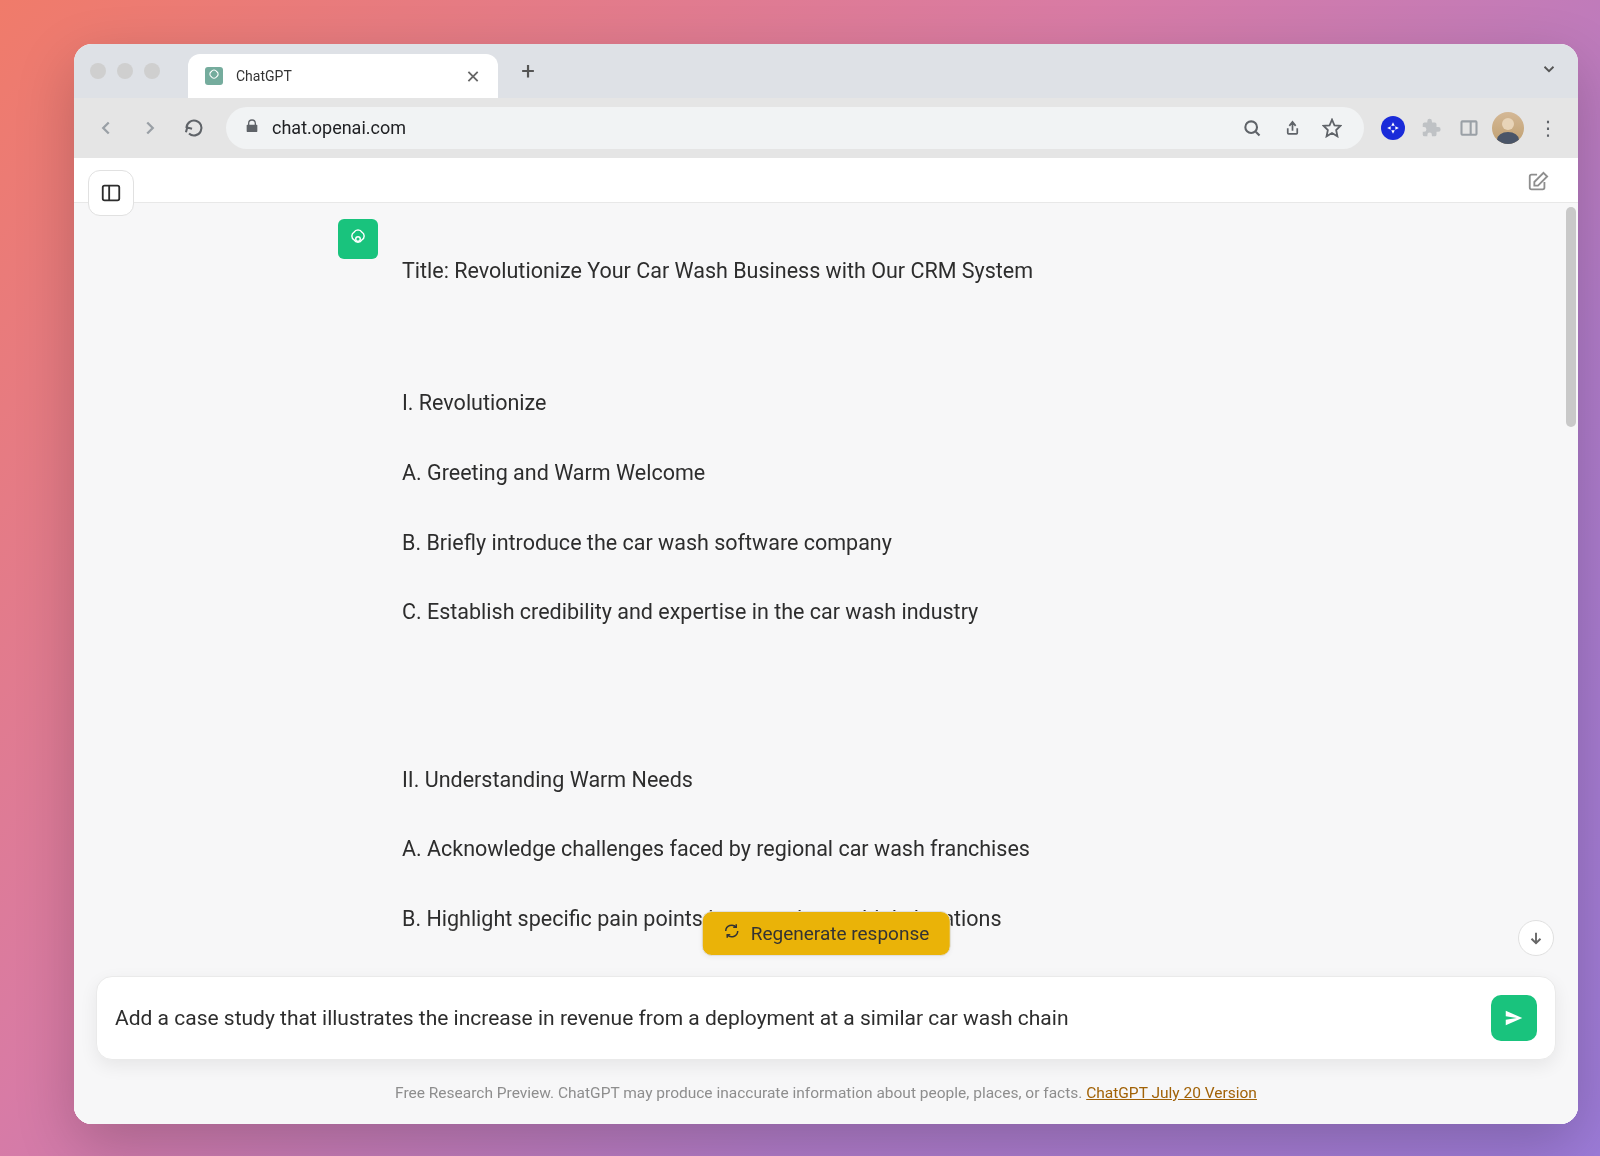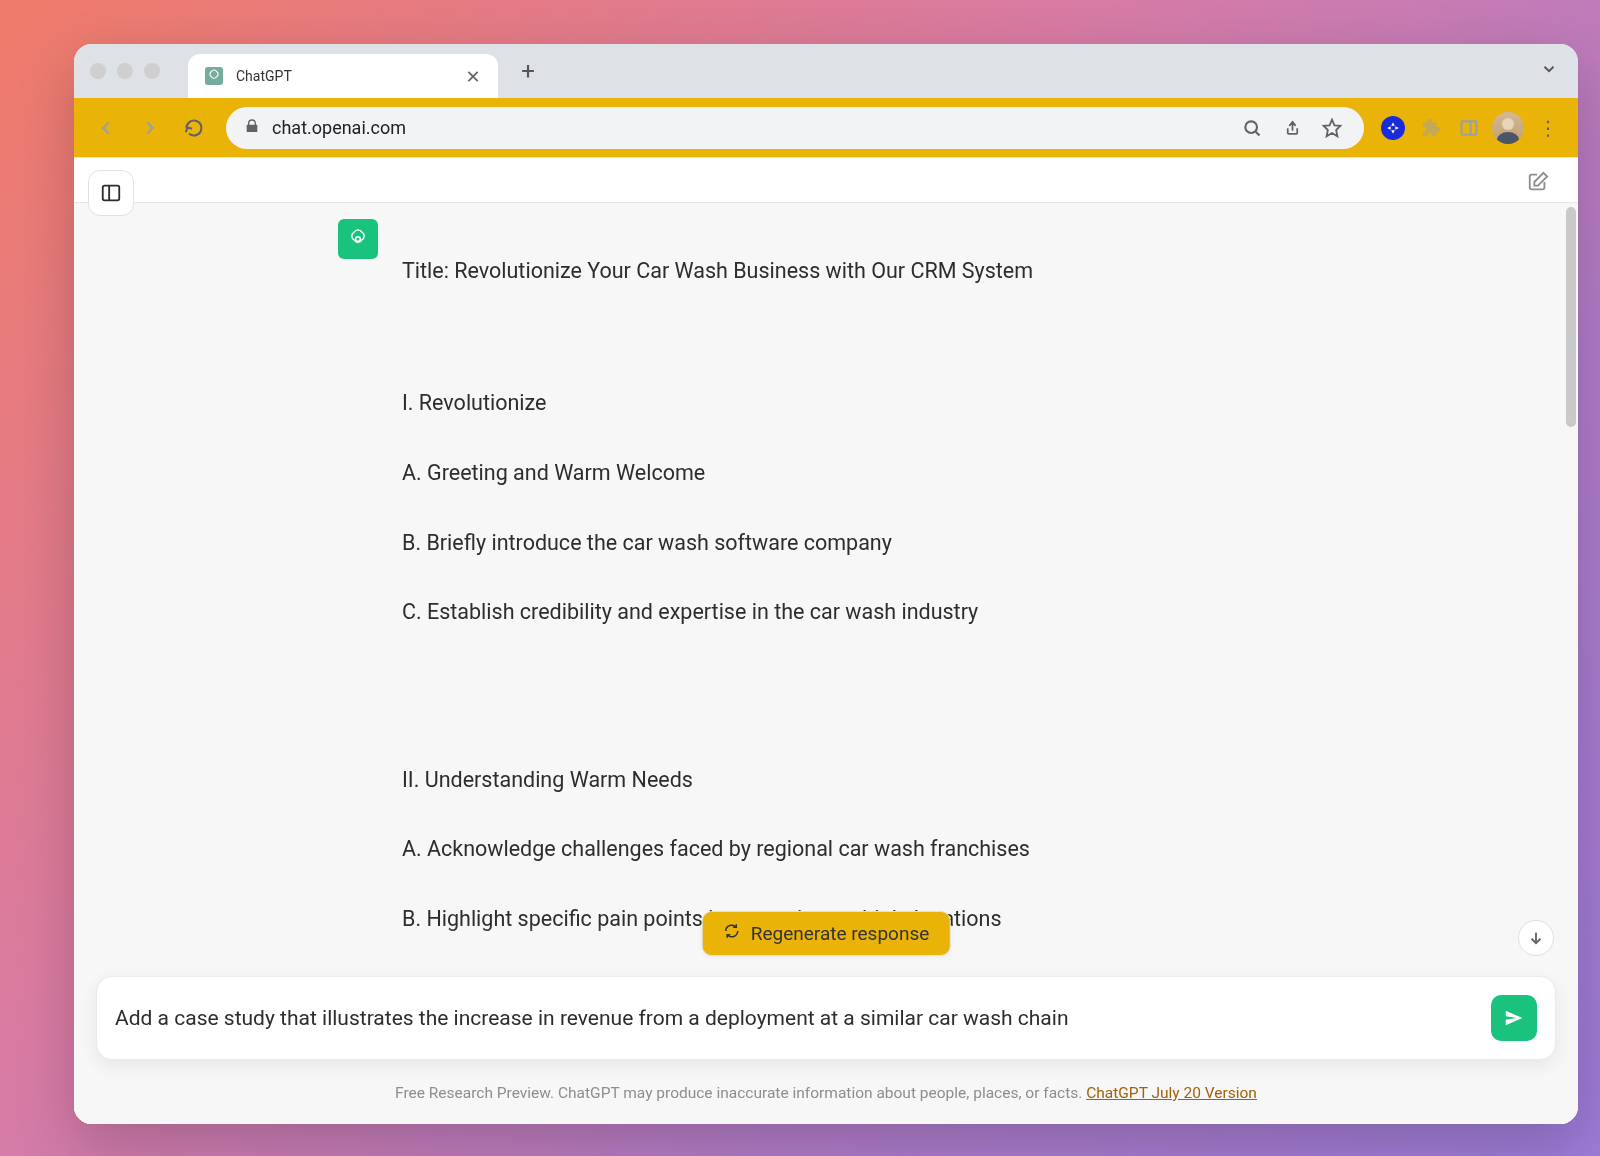--- a/index.html
+++ b/index.html
@@ -62,21 +62,21 @@
   .new-tab {
     width: 32px; height: 32px; display:flex; align-items:center; justify-content:center;
     margin-left: 14px; color:#555; font-size:24px; cursor:pointer; border-radius:50%;
   }
   .tab-chevron {
     position:absolute; right:20px; top:50%; transform:translateY(-50%);
     color:#555;
   }
   .address-bar-row {
     height: 60px;
-    background: #eab308;
+    background: #e5e5e5;
     border-bottom: 1px solid #e5e5e5;
     display: flex;
     align-items: center;
     padding: 0 14px;
     gap: 8px;
   }
   .nav-btn {
     width: 36px; height: 36px; display:flex; align-items:center; justify-content:center;
     border-radius:50%; color:#9aa0a6; cursor:pointer;
   }

